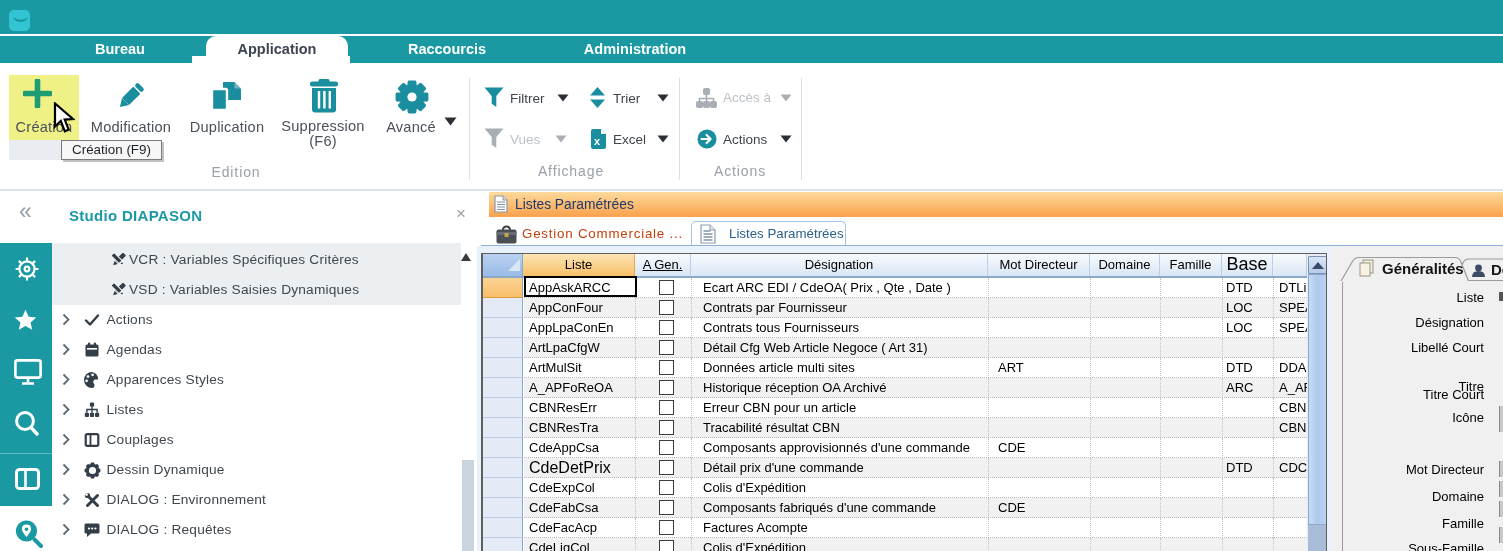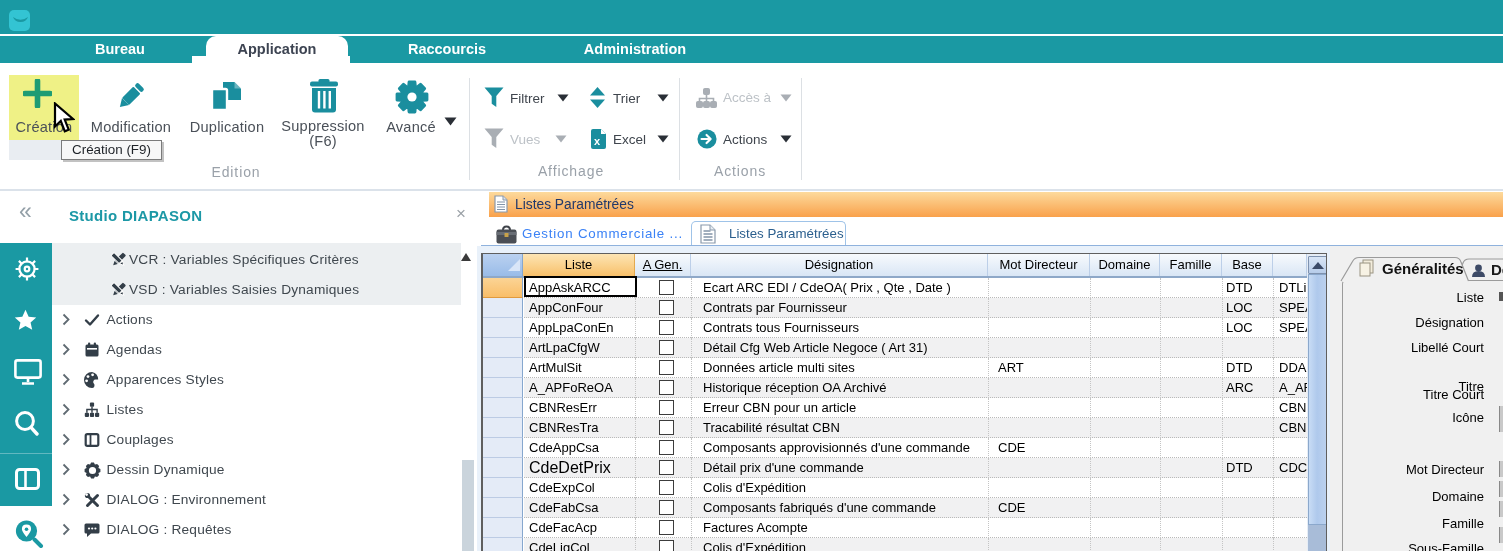--- a/index.html
+++ b/index.html
@@ -325,21 +325,21 @@
   </svg>
   <div class="abs" style="left:515px;top:197px;color:#22386A;font-size:13.8px;">Listes Paramétrées</div>
 
   <div class="abs" style="left:691px;top:221px;width:155px;height:25px;background:#fff;border:1.3px solid #9FC3E8;border-bottom:none;border-radius:5px 5px 0 0;"></div>
   <svg class="abs" style="left:496px;top:224px;" width="21" height="20" viewBox="0 0 21 20">
     <path d="M7 6 q0 -3.5 3.5 -3.5 q3.5 0 3.5 3.5" fill="none" stroke="#3F434A" stroke-width="2"></path>
     <rect x="0.5" y="5.5" width="20" height="14" rx="2" fill="#4A4E55"></rect>
     <rect x="0.5" y="8" width="20" height="3" fill="#686D75"></rect>
     <rect x="8.5" y="9" width="4" height="4" rx="0.5" fill="#C8A24A"></rect>
   </svg>
-  <div class="abs" style="left:522px;top:226px;color:#3b82f6;font-size:13.3px;letter-spacing:0.8px;">Gestion Commerciale ...</div>
+  <div class="abs" style="left:522px;top:226px;color:#c2410c;font-size:13.3px;letter-spacing:0.8px;">Gestion Commerciale ...</div>
   <svg class="abs" style="left:700px;top:224px;" width="16" height="20" viewBox="0 0 16 20">
     <path d="M1 1 h9 l5 5 v13 h-14 Z" fill="#fff" stroke="#8A99AB" stroke-width="1.2"></path>
     <path d="M10 1 v5 h5" fill="#E8EDF2" stroke="#8A99AB" stroke-width="1"></path>
     <path d="M3.5 7 h7 M3.5 10 h9 M3.5 13 h9 M3.5 16 h9" stroke="#8294A8" stroke-width="1.3"></path>
   </svg>
   <div class="abs" style="left:729px;top:226px;color:#2B5F8E;font-size:13.3px;">Listes Paramétrées</div>
   <div class="abs" style="left:481px;top:245px;width:1022px;height:2.5px;background:#8FB2DD;"></div>
 
   <div id="gridwrap" class="abs" style="left:477px;top:246px;width:853px;height:305px;background:#E9F1FA;"></div>
   <div id="grid" class="abs" style="left:481px;top:253px;width:846px;height:298px;overflow:hidden;background:#fff;border-left:2px solid #5F5F5F;border-top:1.5px solid #5F5F5F;border-right:1.5px solid #5F5F5F;">
@@ -347,21 +347,21 @@
   <div class="abs" style="left:0;top:0;width:40px;height:22.5px;background:linear-gradient(#BAD1F0,#98BBE8);border-right:1px solid #86A7CE;"></div>
   <svg class="abs" style="left:24px;top:4px;" width="14" height="14" viewBox="0 0 14 14">
         <path d="M13 1 V13 H1 Z" fill="#D9E6F8"></path>
       </svg>
   <div class="abs" style="left:40px;top:0;width:112px;height:22.5px;background:linear-gradient(#FDE5B4,#F8C06A);border-right:1px solid #E2A94F;border-bottom:1px solid #9DB6D4;font-size:13px;color:#000;text-align:center;line-height:21.5px;">Liste</div>
   <div class="abs" style="left:152px;top:0;width:56px;height:22.5px;background:linear-gradient(#F7FAFD,#D9E6F5);border-right:1px solid #BCCFE8;border-bottom:1px solid #9DB6D4;font-size:13px;color:#000;text-align:center;line-height:21.5px;text-decoration:underline;">A Gen.</div>
   <div class="abs" style="left:208px;top:0;width:297px;height:22.5px;background:linear-gradient(#F7FAFD,#D9E6F5);border-right:1px solid #BCCFE8;border-bottom:1px solid #9DB6D4;font-size:13px;color:#000;text-align:center;line-height:21.5px;">Désignation</div>
   <div class="abs" style="left:505px;top:0;width:102px;height:22.5px;background:linear-gradient(#F7FAFD,#D9E6F5);border-right:1px solid #BCCFE8;border-bottom:1px solid #9DB6D4;font-size:13px;color:#000;text-align:center;line-height:21.5px;">Mot Directeur</div>
   <div class="abs" style="left:607px;top:0;width:70px;height:22.5px;background:linear-gradient(#F7FAFD,#D9E6F5);border-right:1px solid #BCCFE8;border-bottom:1px solid #9DB6D4;font-size:13px;color:#000;text-align:center;line-height:21.5px;">Domaine</div>
   <div class="abs" style="left:677px;top:0;width:62px;height:22.5px;background:linear-gradient(#F7FAFD,#D9E6F5);border-right:1px solid #BCCFE8;border-bottom:1px solid #9DB6D4;font-size:13px;color:#000;text-align:center;line-height:21.5px;">Famille</div>
-  <div class="abs" style="left:739px;top:0;width:51px;height:22.5px;background:linear-gradient(#F7FAFD,#D9E6F5);border-right:1px solid #BCCFE8;border-bottom:1px solid #9DB6D4;font-size:13px;color:#000;text-align:center;line-height:21.5px;">Base</div>
+  <div class="abs" style="left:739px;top:0;width:51px;height:22.5px;background:linear-gradient(#F7FAFD,#D9E6F5);border-right:1px solid #BCCFE8;border-bottom:1px solid #9DB6D4;font-size:18px;color:#000;text-align:center;line-height:21.5px;">Base</div>
   <div class="abs" style="left:790px;top:0;width:34px;height:22.5px;background:linear-gradient(#F7FAFD,#D9E6F5);border-right:1px solid #BCCFE8;border-bottom:1px solid #9DB6D4;font-size:13px;color:#000;text-align:center;line-height:21.5px;"></div>
   <div class="abs" style="left:0;top:22.3px;width:824px;height:1.7px;background:#8EA8C8;"></div>
   <div class="abs" style="left:0;top:24px;width:40px;height:20px;background:linear-gradient(#FBD495,#F9BE69);border-bottom:1px solid #E09A3E;border-right:1px solid #86A7CE;"></div>
   <div class="abs" style="left:41px;top:24px;width:783px;height:20px;background:#FFFFFF;border-bottom:1px dotted #B9B9B9;"></div>
   <div class="abs" style="left:152px;top:24px;width:1px;height:20px;border-left:1px dotted #C4C4C4;"></div>
   <div class="abs" style="left:208px;top:24px;width:1px;height:20px;border-left:1px dotted #C4C4C4;"></div>
   <div class="abs" style="left:505px;top:24px;width:1px;height:20px;border-left:1px dotted #C4C4C4;"></div>
   <div class="abs" style="left:607px;top:24px;width:1px;height:20px;border-left:1px dotted #C4C4C4;"></div>
   <div class="abs" style="left:677px;top:24px;width:1px;height:20px;border-left:1px dotted #C4C4C4;"></div>
   <div class="abs" style="left:739px;top:24px;width:1px;height:20px;border-left:1px dotted #C4C4C4;"></div>

